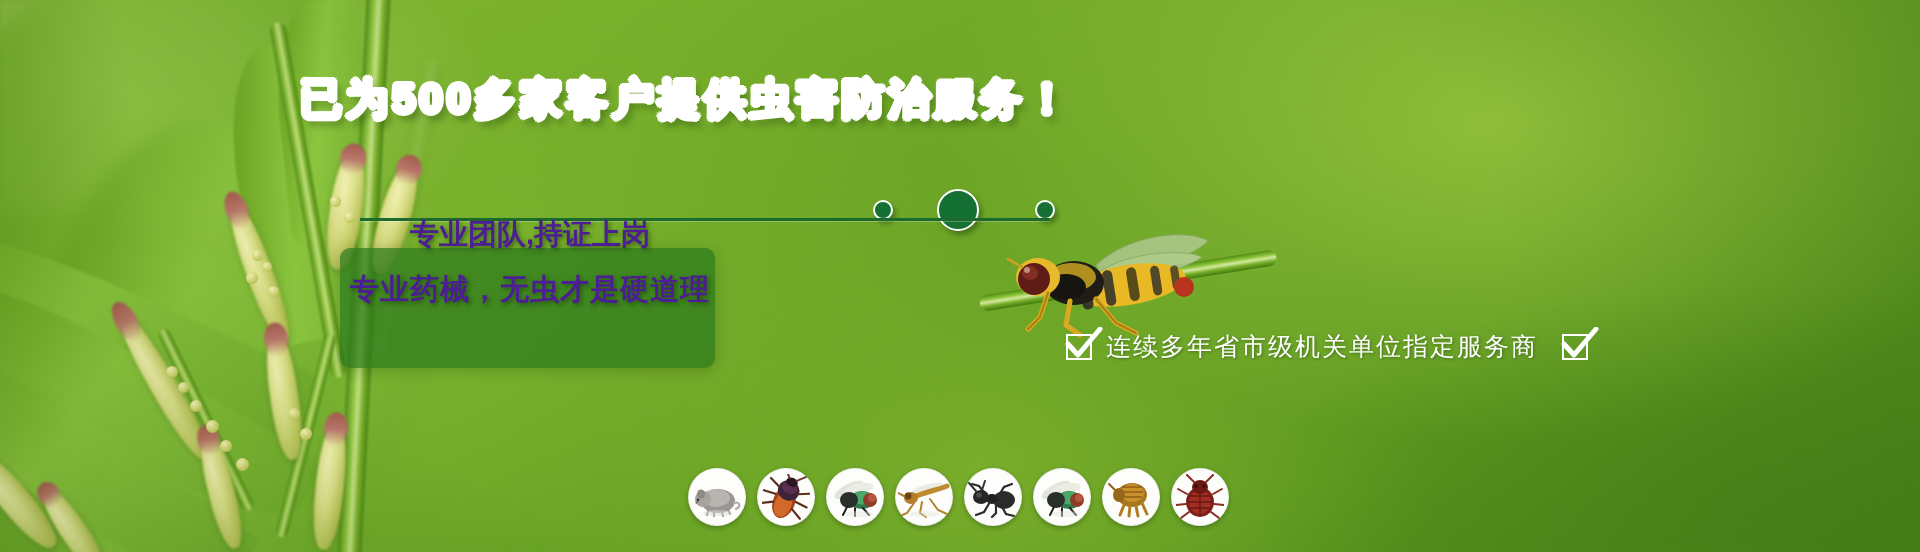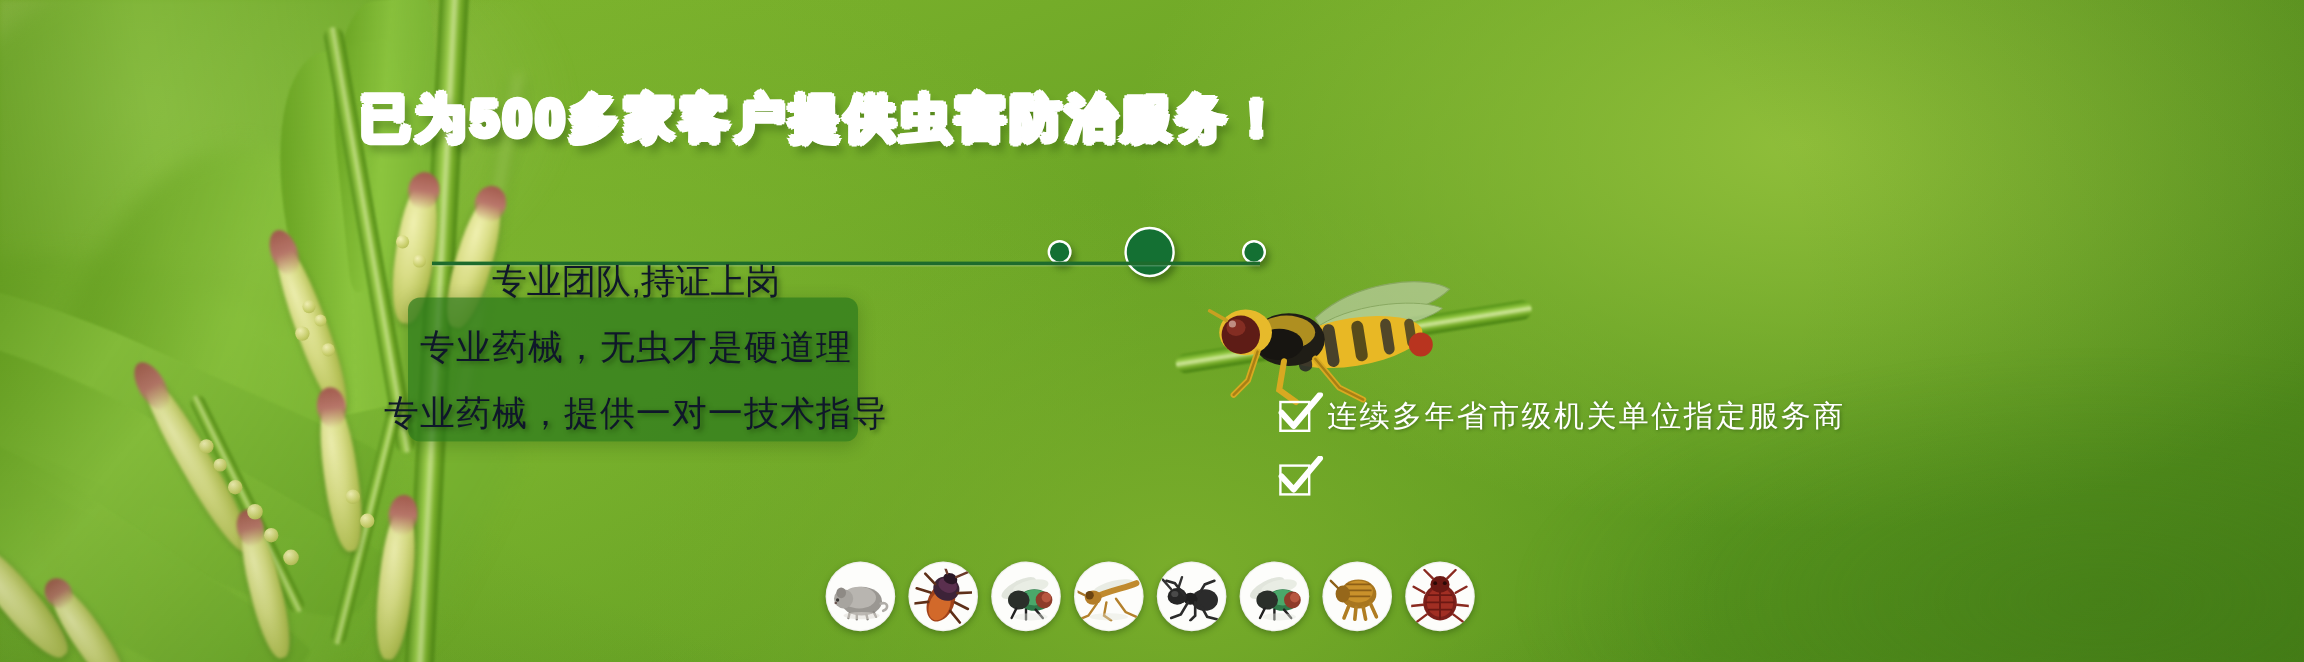--- a/index.html
+++ b/index.html
@@ -135,35 +135,35 @@
     position:absolute;
     left:330px; top:215px;
     width:400px;
     display:flex;
     flex-direction:column;
     align-items:center;
     gap:15px;
     z-index:6;
   }
   .pline {
-    color:#0f172a;
-    font-weight:normal;
+    color:#4c1d95;
+    font-weight:bold;
     white-space:nowrap;
     text-shadow: 2px 2px 4px rgba(20,50,5,.55);
     letter-spacing:1px;
   }
   .pline.l1 { font-size:29px; letter-spacing:0px; }
   .pline.l2 { font-size:29px; }
   .pline.l3 { font-size:29px; }
 
   
   .checks {
     position:absolute;
     left:1066px; top:330px;
-    display:flex; flex-direction:column; gap:24px;
+    display:flex; gap:24px;
     z-index:7;
   }
   .check-row { display:flex; align-items:center; gap:14px; }
   .check-box {
     position:relative;
     width:26px; height:26px;
     border:2px solid #ffffff;
     flex:0 0 auto;
   }
   .check-box svg { position:absolute; left:-3px; top:-9px; }
@@ -284,21 +284,20 @@
   <div class="dot" style="left:873px; top:200px; width:20px; height:20px;"></div>
   <div class="dot" style="left:937px; top:189px; width:42px; height:42px;"></div>
   <div class="dot" style="left:1035px; top:200px; width:20px; height:20px;"></div>
 
   <div class="rule" style="left:360px; top:218px; width:690px;"></div>
 
   <div class="panel"></div>
   <div class="panel-lines">
     <div class="pline l1">专业团队,持证上岗</div>
     <div class="pline l2">专业药械，无虫才是硬道理</div>
-    <div class="pline l3">专业药械，提供一对一技术指导</div>
   </div>
 
   <div class="fly-stem"></div>
   <div class="fly-wrap">
     <svg width="230" height="130" viewBox="0 0 230 130">
 
       <g opacity="0.55">
         <path d="M96 40 C130 8 190 4 208 16 C190 34 140 48 100 48 Z" fill="#cfd8c4" stroke="#9aa68c" stroke-width="1"></path>
         <path d="M100 46 C132 26 186 24 202 32 C184 46 138 54 104 52 Z" fill="#dfe6d6" stroke="#9aa68c" stroke-width="0.8"></path>
       </g>

